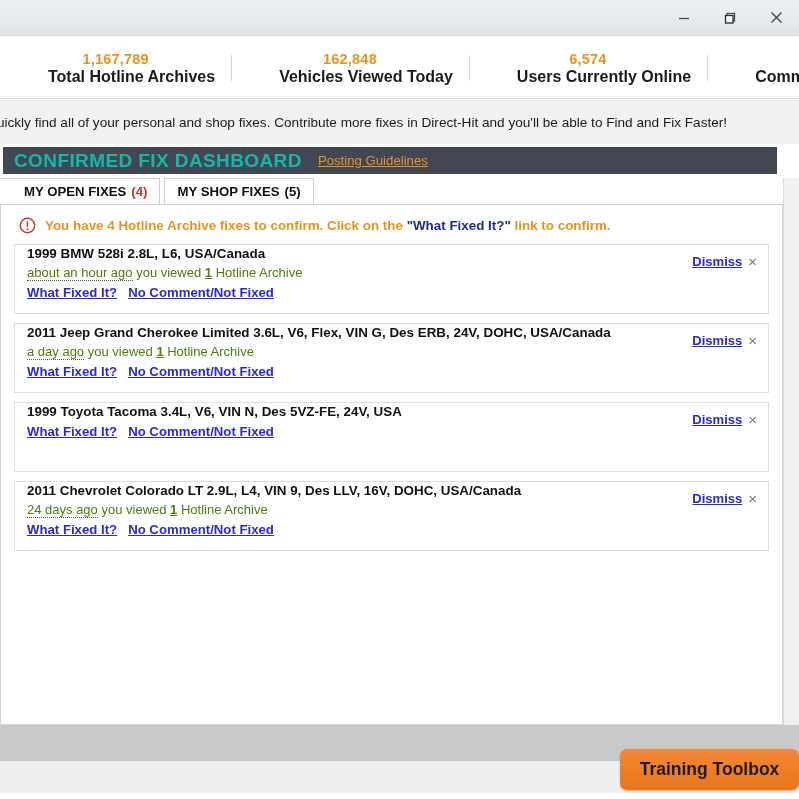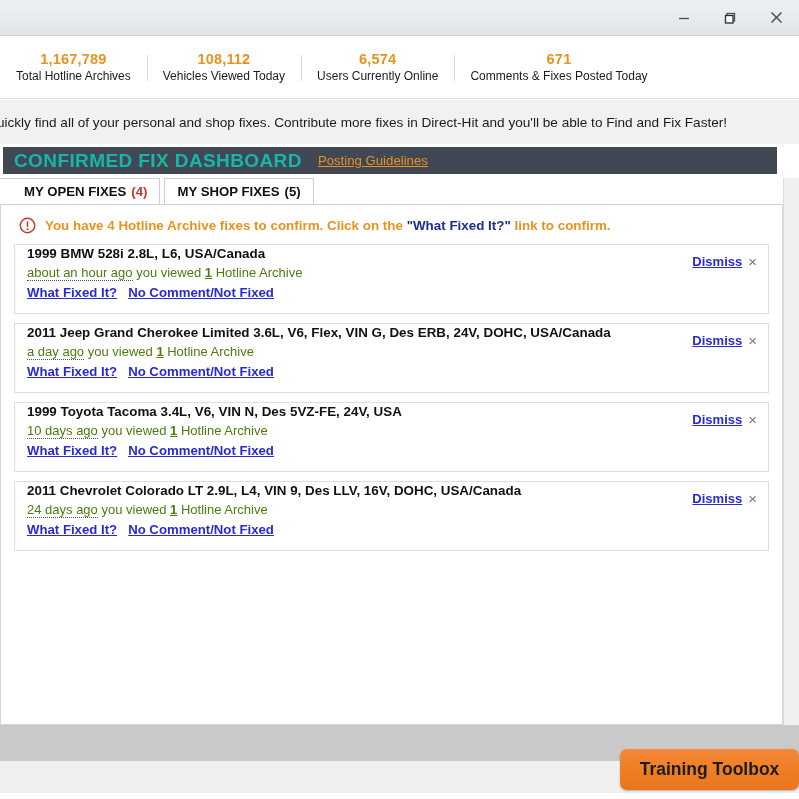--- a/index.html
+++ b/index.html
@@ -49,24 +49,25 @@
   }
   .stat-num {
     color: #e8921f;
     font-weight: bold;
     font-size: 14.5px;
     line-height: 17px;
     letter-spacing: .2px;
   }
   .stat-label {
     color: #1b1b1b;
-    font-weight: normal;
-    font-size: 12px;
+    font-weight: bold;
+    font-size: 16px;
     line-height: 17px;
     white-space: nowrap;
+    margin-left: 32px;
   }
 
   
   .promo {
     position: absolute; left: 0; top: 100px; width: 799px; height: 44px;
     background: #f1f1f1;
     display: flex; align-items: center;
     overflow: hidden;
   }
   .promo-text {
@@ -234,21 +235,21 @@
       </svg>
     </div>
   </div>
 
   <div class="statsbar">
     <div class="stat">
       <div class="stat-num">1,167,789</div>
       <div class="stat-label">Total Hotline Archives</div>
     </div>
     <div class="stat">
-      <div class="stat-num">108,112</div>
+      <div class="stat-num">162,848</div>
       <div class="stat-label">Vehicles Viewed Today</div>
     </div>
     <div class="stat">
       <div class="stat-num">6,574</div>
       <div class="stat-label">Users Currently Online</div>
     </div>
     <div class="stat">
       <div class="stat-num">671</div>
       <div class="stat-label">Comments &amp; Fixes Posted Today</div>
     </div>
@@ -317,23 +318,20 @@
           <a>What Fixed It?</a><a>No Comment/Not Fixed</a>
         </div>
         <div class="card-dismiss">
           <span class="dismiss-link">Dismiss</span>
           <span class="close-x">×</span>
         </div>
       </div>
 
       <div class="card">
         <div class="card-title">1999 Toyota Tacoma 3.4L, V6, VIN N, Des 5VZ-FE, 24V, USA</div>
-        <div class="card-meta">
-          <span class="ago">10 days ago</span><span> you viewed </span><span class="count">1</span><span> Hotline Archive</span>
-        </div>
         <div class="card-links">
           <a>What Fixed It?</a><a>No Comment/Not Fixed</a>
         </div>
         <div class="card-dismiss">
           <span class="dismiss-link">Dismiss</span>
           <span class="close-x">×</span>
         </div>
       </div>
 
       <div class="card">

